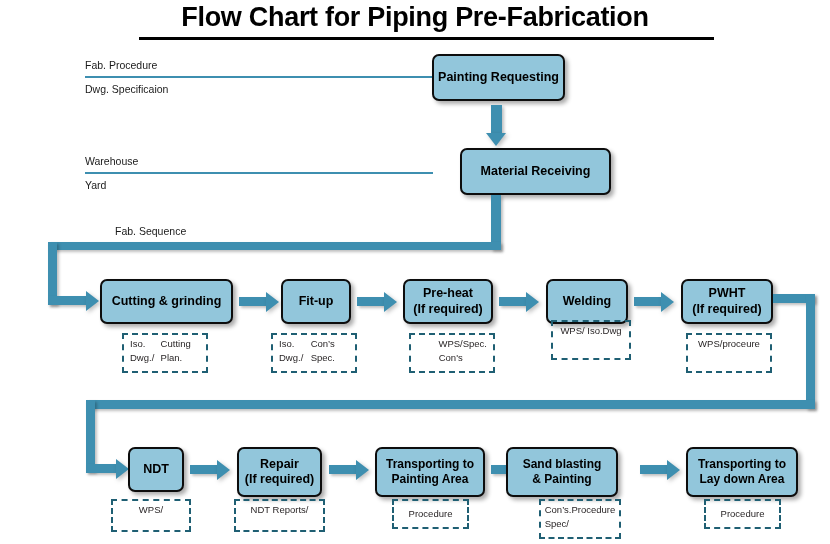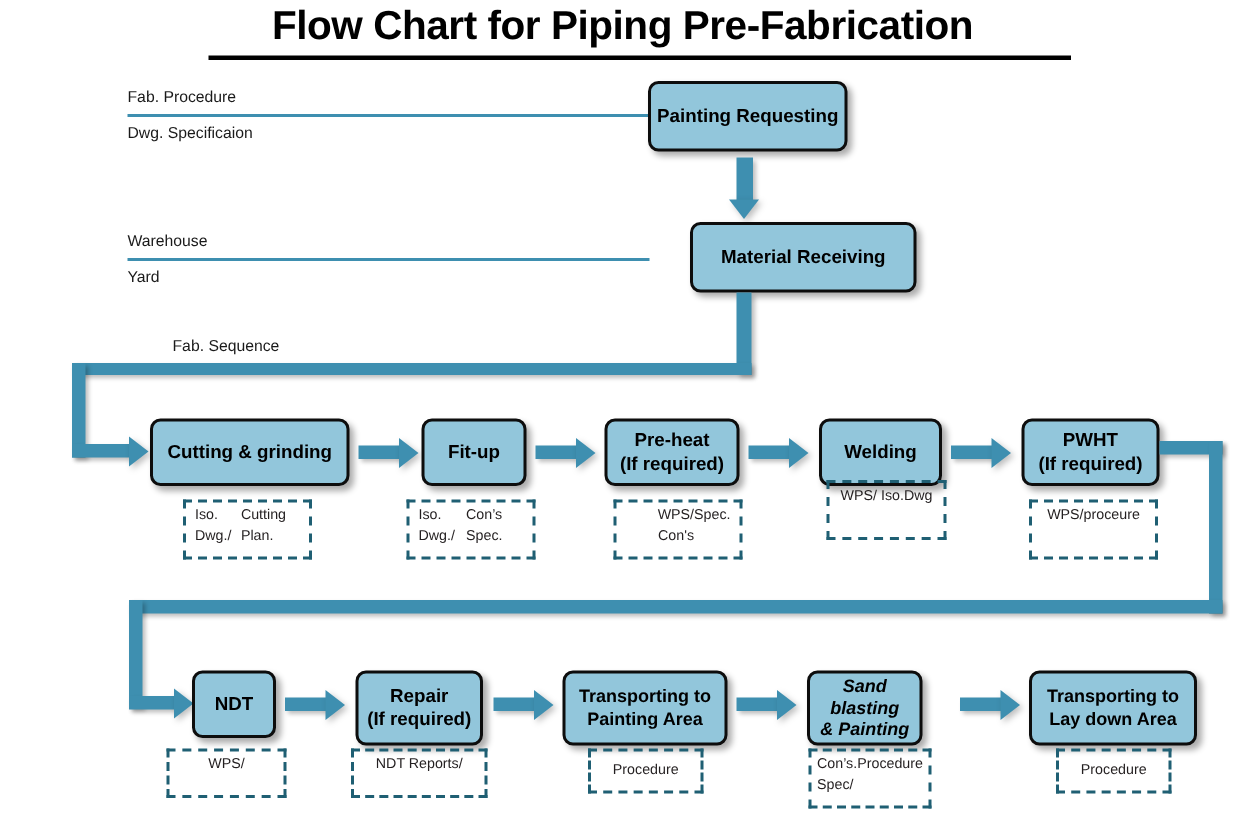--- a/index.html
+++ b/index.html
@@ -249,21 +249,21 @@
       <span>Painting Area</span>
     </span>
   </div>
   <div class="note center" style="left:392px; top:499px; width:77px; height:30px;">
     <span>Procedure</span>
   </div>
 
   <div class="seg" style="left:491px; top:465px; width:29px; height:9px;"></div>
   <div class="arrow-right" style="left:518px; top:460px;"></div>
 
-  <div class="pbox small" style="left:538px; top:447px; width:77px; height:50px;font-style:italic;">
+  <div class="pbox small" style="left:506px; top:447px; width:112px; height:50px;">
     <span>
       <span>Sand blasting</span><br>
       <span>&amp; Painting</span>
     </span>
   </div>
   <div class="note" style="left:539px; top:499px; width:82px; height:40px;">
     <span>Con’s. Spec/</span>
     <span>Procedure</span>
   </div>
 

